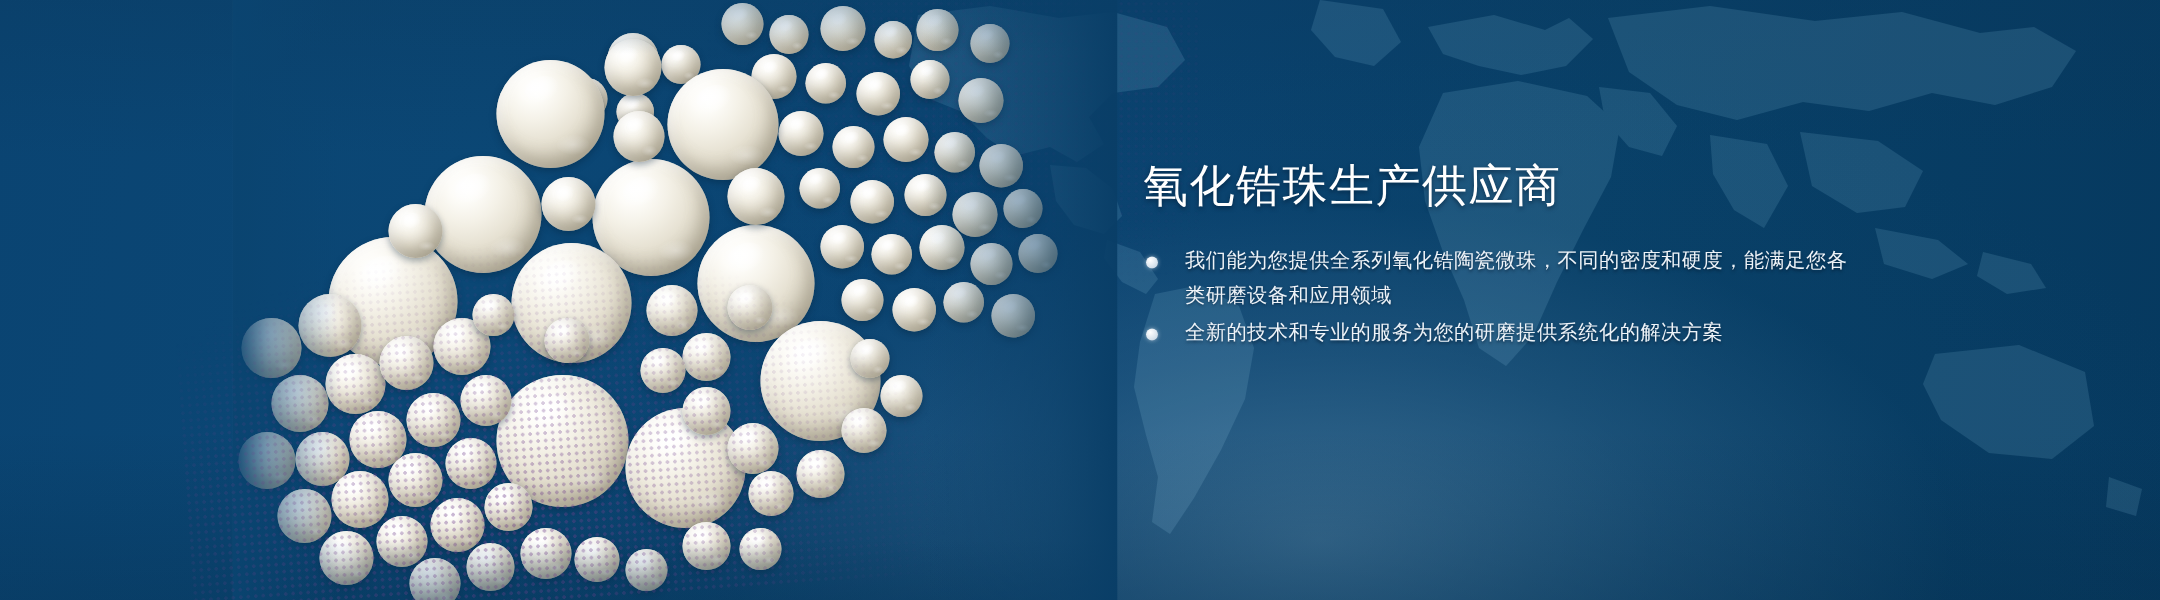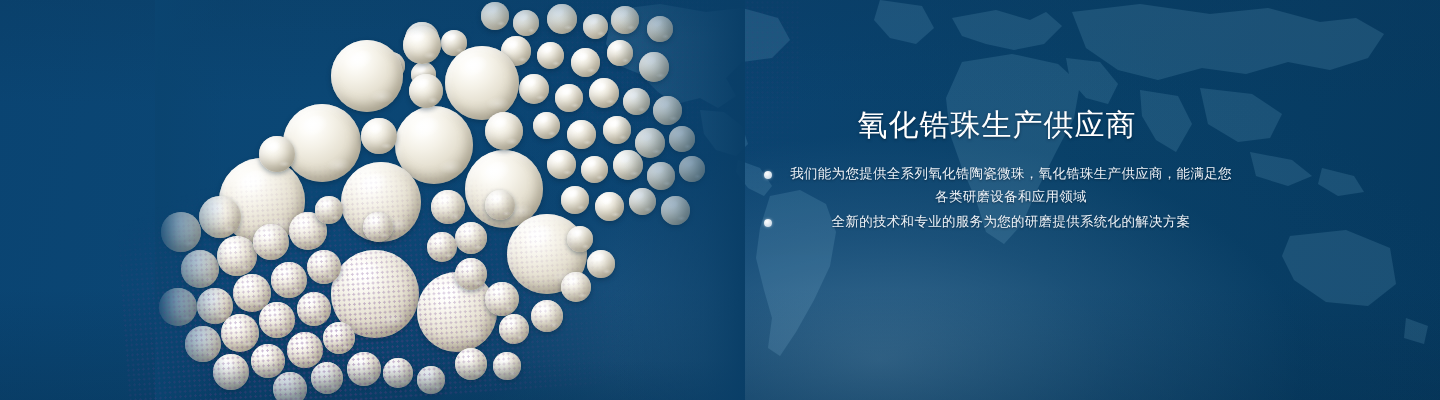--- a/index.html
+++ b/index.html
@@ -7,21 +7,20 @@
     width:1440px; height:400px; overflow:hidden;
     background:#07426b;
     font-family:"Liberation Sans", "DejaVu Sans", sans-serif;
   }
 
   .banner {
     position:relative;
     width:1440px; height:400px;
     overflow:hidden;
     background:#ec4899;
-    text-align:center;
   }
 
   
   .bg-base {
     position:absolute; inset:0;
     background:
       radial-gradient(ellipse 620px 330px at 880px 360px,
         rgba(86,133,166,0.62) 0%,
         rgba(60,110,148,0.35) 38%,
         rgba(20,72,110,0.10) 68%,
@@ -307,21 +306,21 @@
   </div>
 
   <div class="halftone"></div>
 
   <div class="content">
     <div class="headline">氧化锆珠生产供应商</div>
 
     <div class="bullets">
       <div class="bullet">
         <span class="dot"></span>
-        <span>我们能为您提供全系列氧化锆陶瓷微珠，氧化锆珠生产供应商，能满足您各类研磨设备和应用领域</span>
+        <span>我们能为您提供全系列氧化锆陶瓷微珠，不同的密度和硬度，能满足您各类研磨设备和应用领域</span>
       </div>
       <div class="bullet">
         <span class="dot"></span>
         <span>全新的技术和专业的服务为您的研磨提供系统化的解决方案</span>
       </div>
     </div>
   </div>
 
 </div>
 

